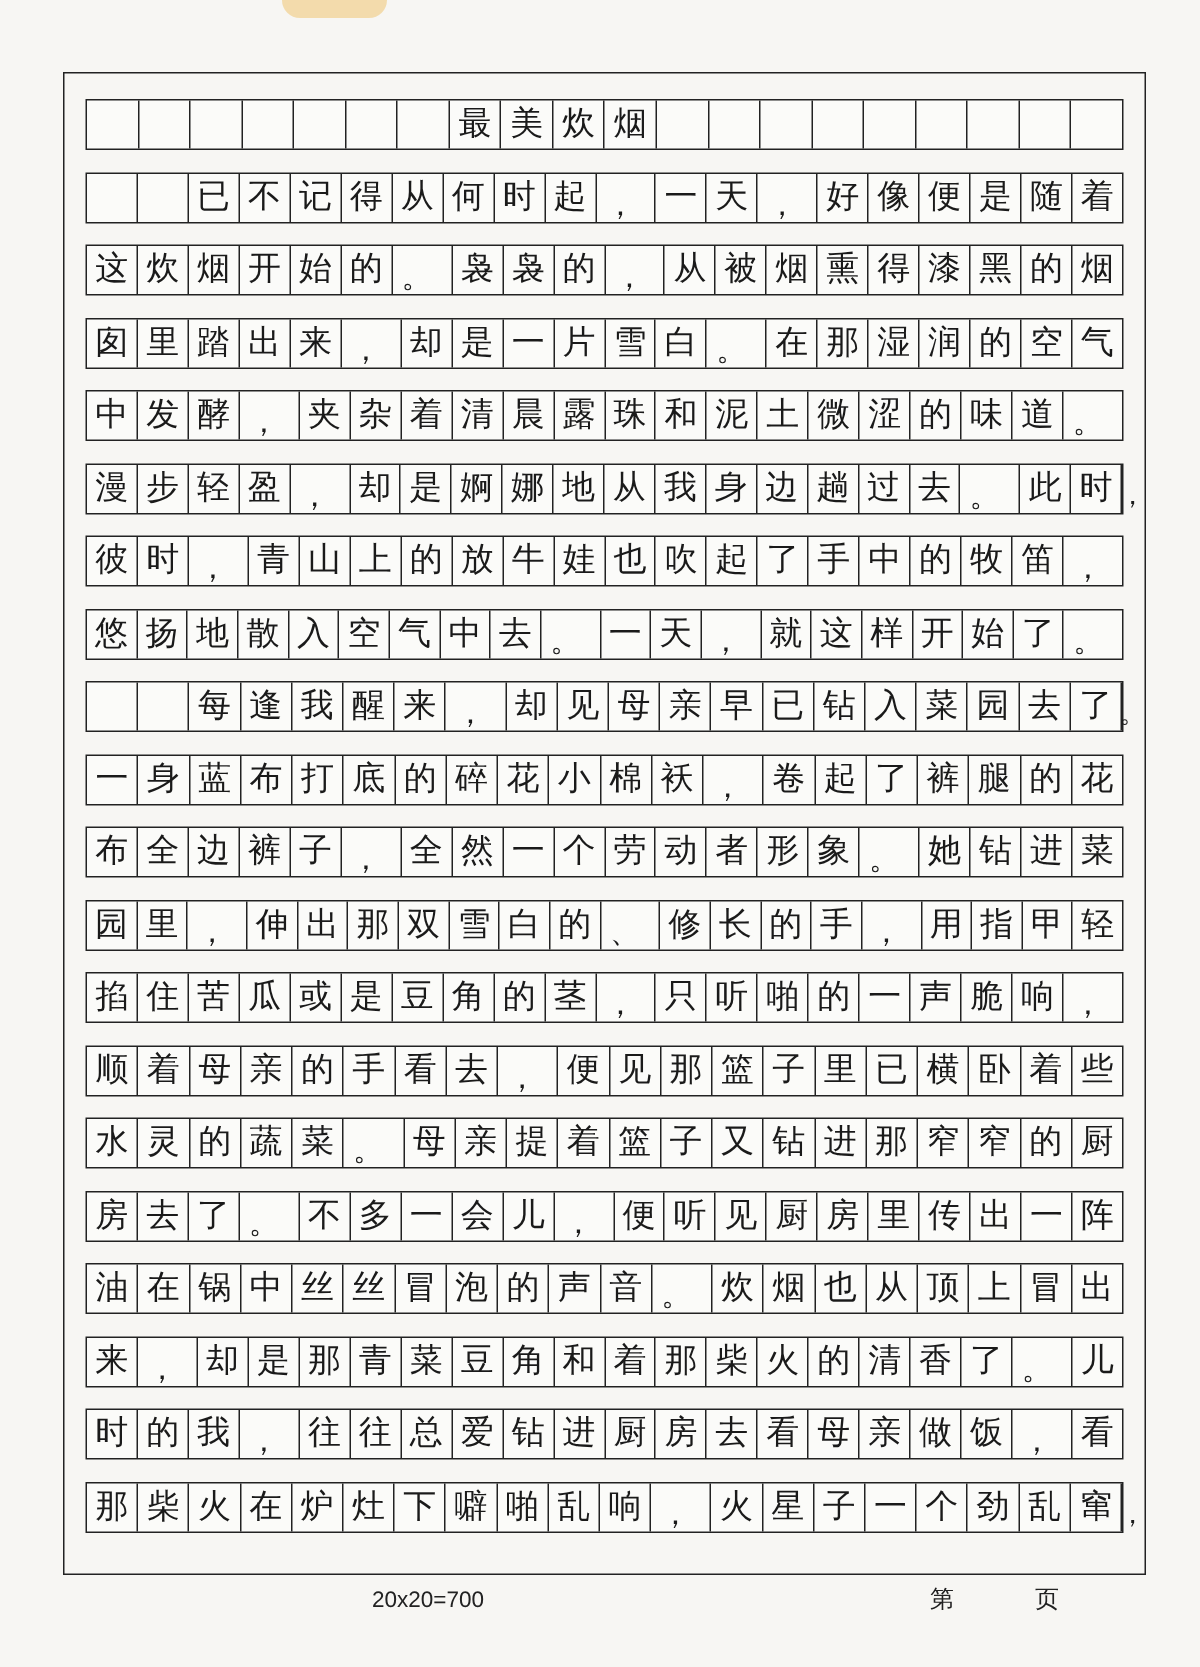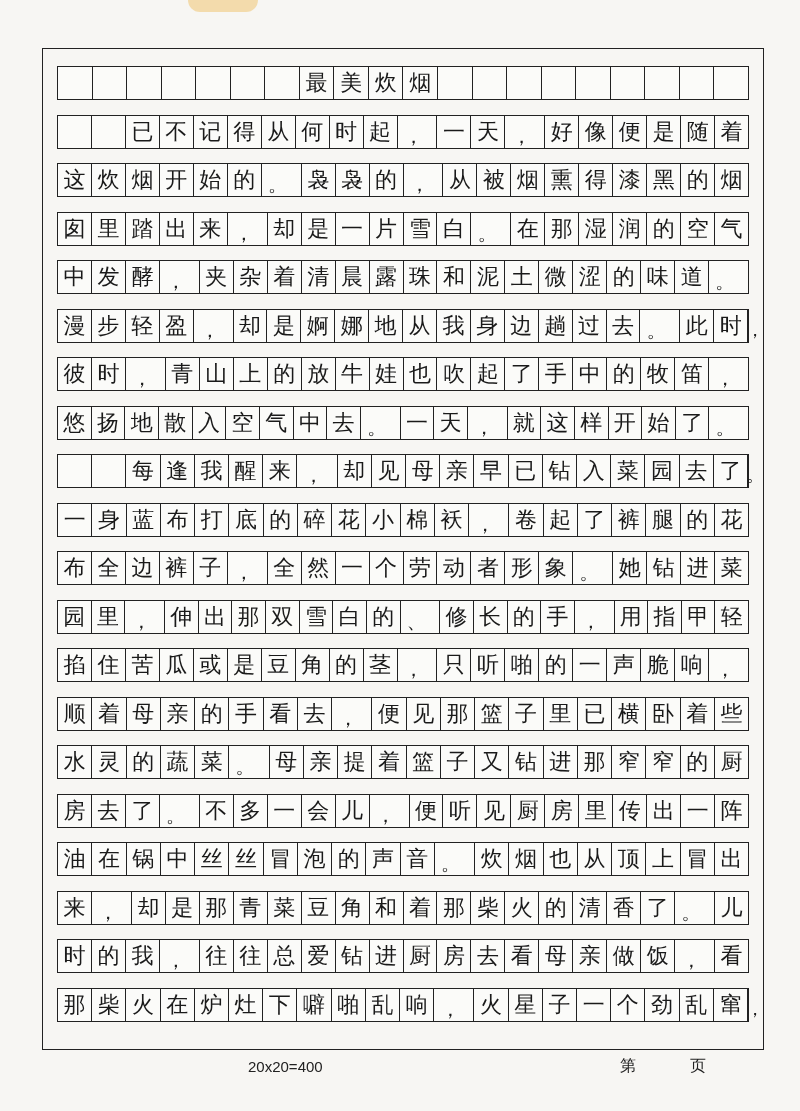--- a/index.html
+++ b/index.html
@@ -491,15 +491,15 @@
       <div class="cell">子</div>
       <div class="cell">一</div>
       <div class="cell">个</div>
       <div class="cell">劲</div>
       <div class="cell">乱</div>
       <div class="cell">窜</div>
       <span class="overflow">，</span>
     </div>
   </div>
 
-<div class="footer-left">20x20=400</div>
+<div class="footer-left">20x20=700</div>
 <div class="footer-right-1">第</div>
 <div class="footer-right-2">页</div>
 
 </body></html>

